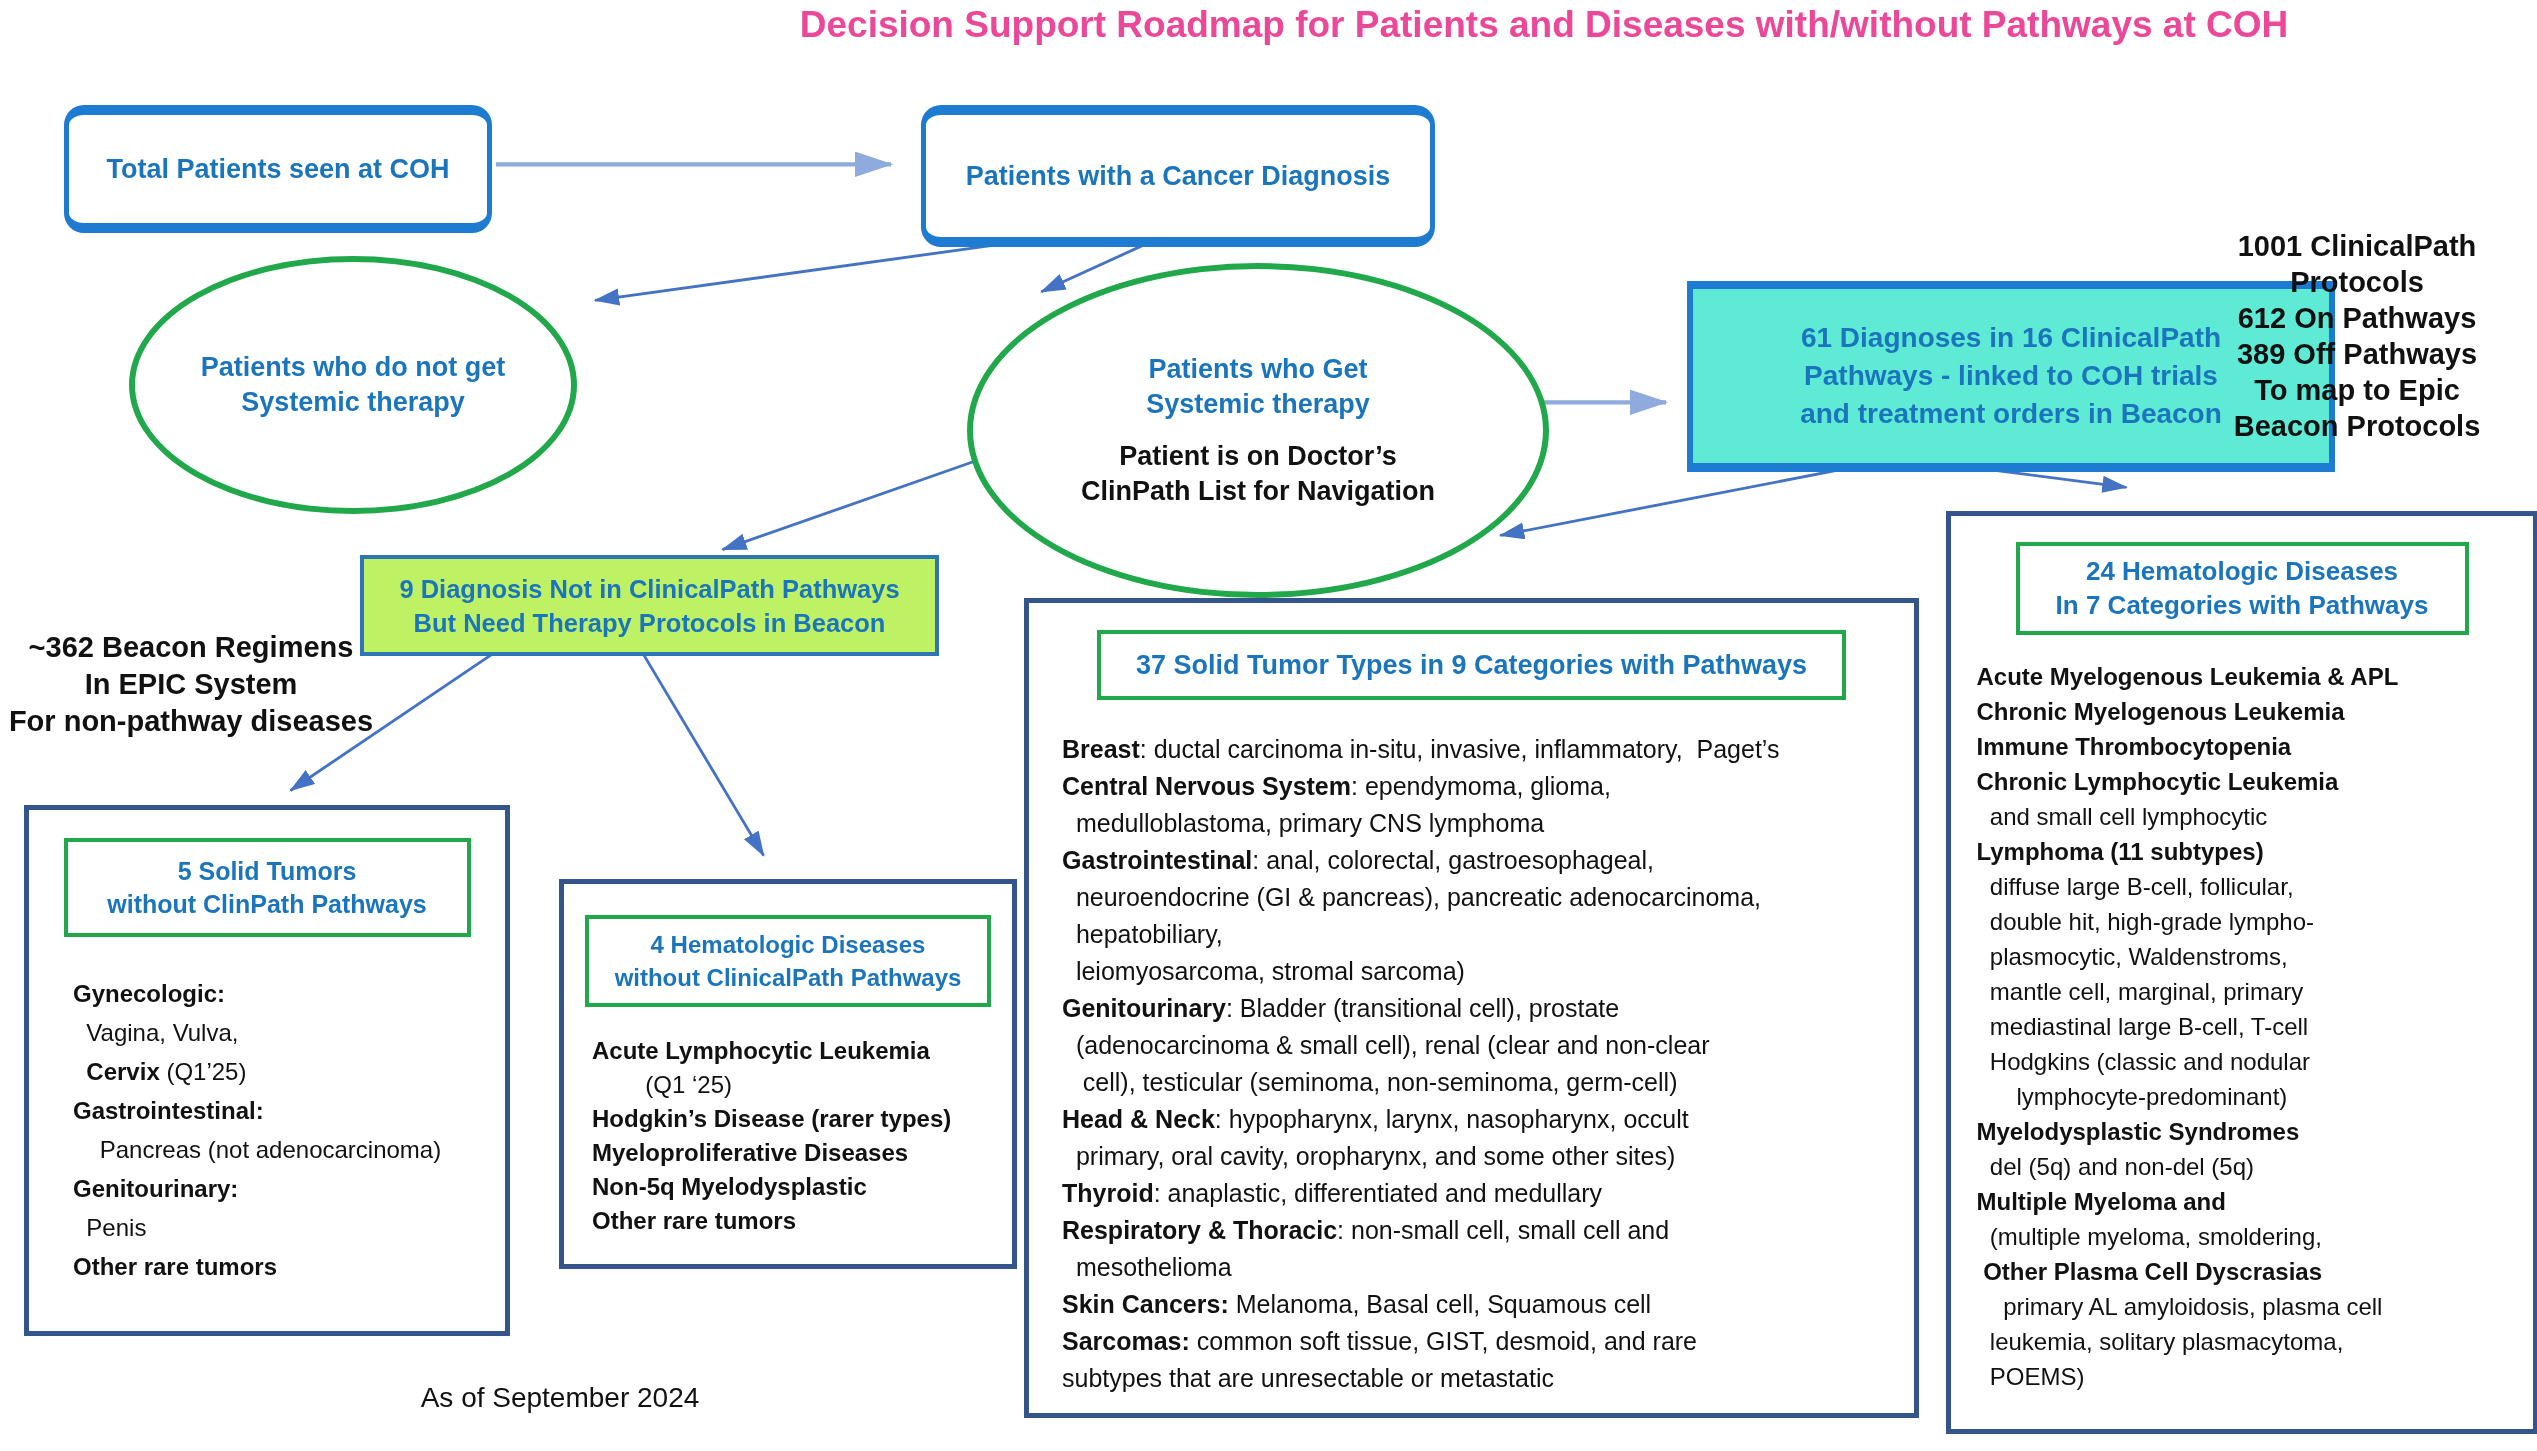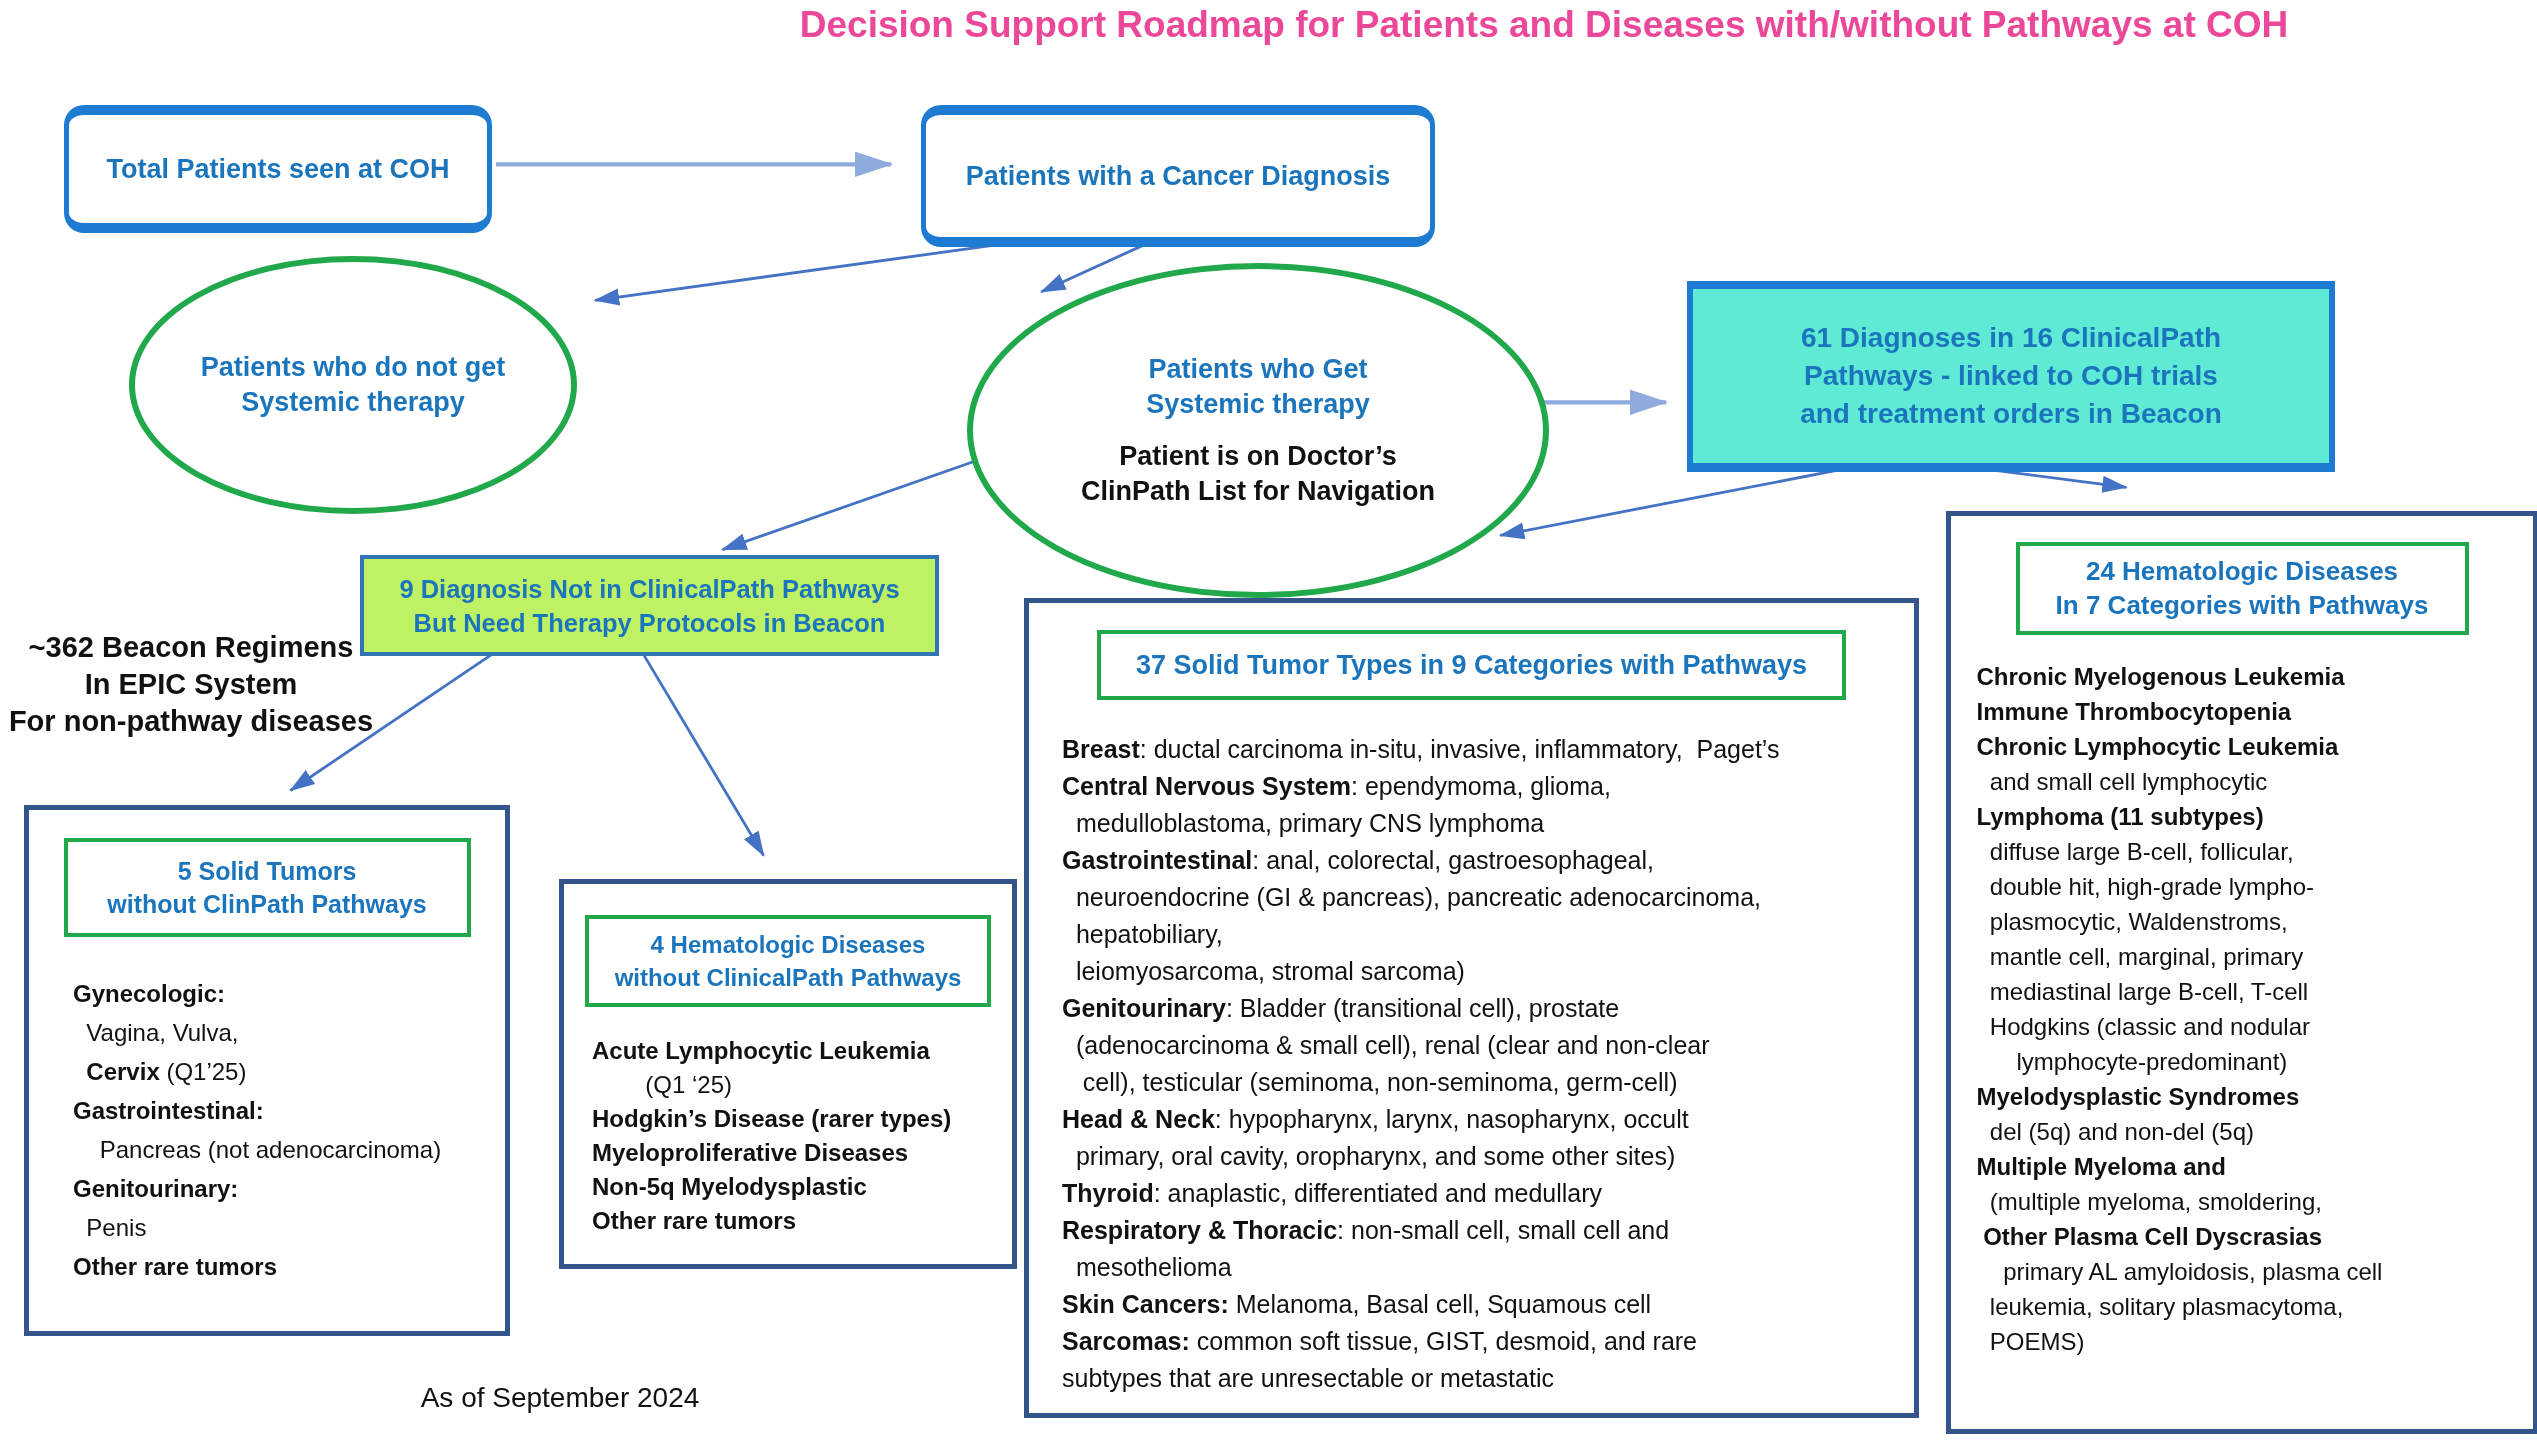--- a/index.html
+++ b/index.html
@@ -130,20 +130,28 @@
         <div class="line">ClinPath List for Navigation</div>
       </div>
   </div>
 
   <div class="box61">
       <div class="line">61 Diagnoses in 16 ClinicalPath</div>
       <div class="line">Pathways - linked to COH trials</div>
       <div class="line">and treatment orders in Beacon</div>
     </div>
 
+  <div class="stats">
+      <div class="line">1001 ClinicalPath</div>
+      <div class="line">Protocols</div>
+      <div class="line">612 On Pathways</div>
+      <div class="line">389 Off Pathways</div>
+      <div class="line">To map to Epic</div>
+      <div class="line">Beacon Protocols</div>
+    </div>
 
   <div class="box9">
       <div class="line">9 Diagnosis Not in ClinicalPath Pathways</div>
       <div class="line">But Need Therapy Protocols in Beacon</div>
     </div>
 
   <div class="note362">
       <div class="line">~362 Beacon Regimens</div>
       <div class="line">In EPIC System</div>
       <div class="line">For non-pathway diseases</div>
@@ -206,20 +214,21 @@
         <div class="line"><span>subtypes that are unresectable or metastatic</span></div>
       </div>
   </div>
 
   <div class="navy heme24">
     <div class="green-box">
         <div class="line">24 Hematologic Diseases</div>
         <div class="line">In 7 Categories with Pathways</div>
       </div>
     <div class="list">
+        <div class="line"><b>Acute Myelogenous Leukemia &amp; APL</b></div>
         <div class="line"><b>Chronic Myelogenous Leukemia</b></div>
         <div class="line"><b>Immune Thrombocytopenia</b></div>
         <div class="line"><b>Chronic Lymphocytic Leukemia</b></div>
         <div class="line"><span>  and small cell lymphocytic</span></div>
         <div class="line"><b>Lymphoma (11 subtypes)</b></div>
         <div class="line"><span>  diffuse large B-cell, follicular,</span></div>
         <div class="line"><span>  double hit, high-grade lympho-</span></div>
         <div class="line"><span>  plasmocytic, Waldenstroms,</span></div>
         <div class="line"><span>  mantle cell, marginal, primary</span></div>
         <div class="line"><span>  mediastinal large B-cell, T-cell</span></div>

